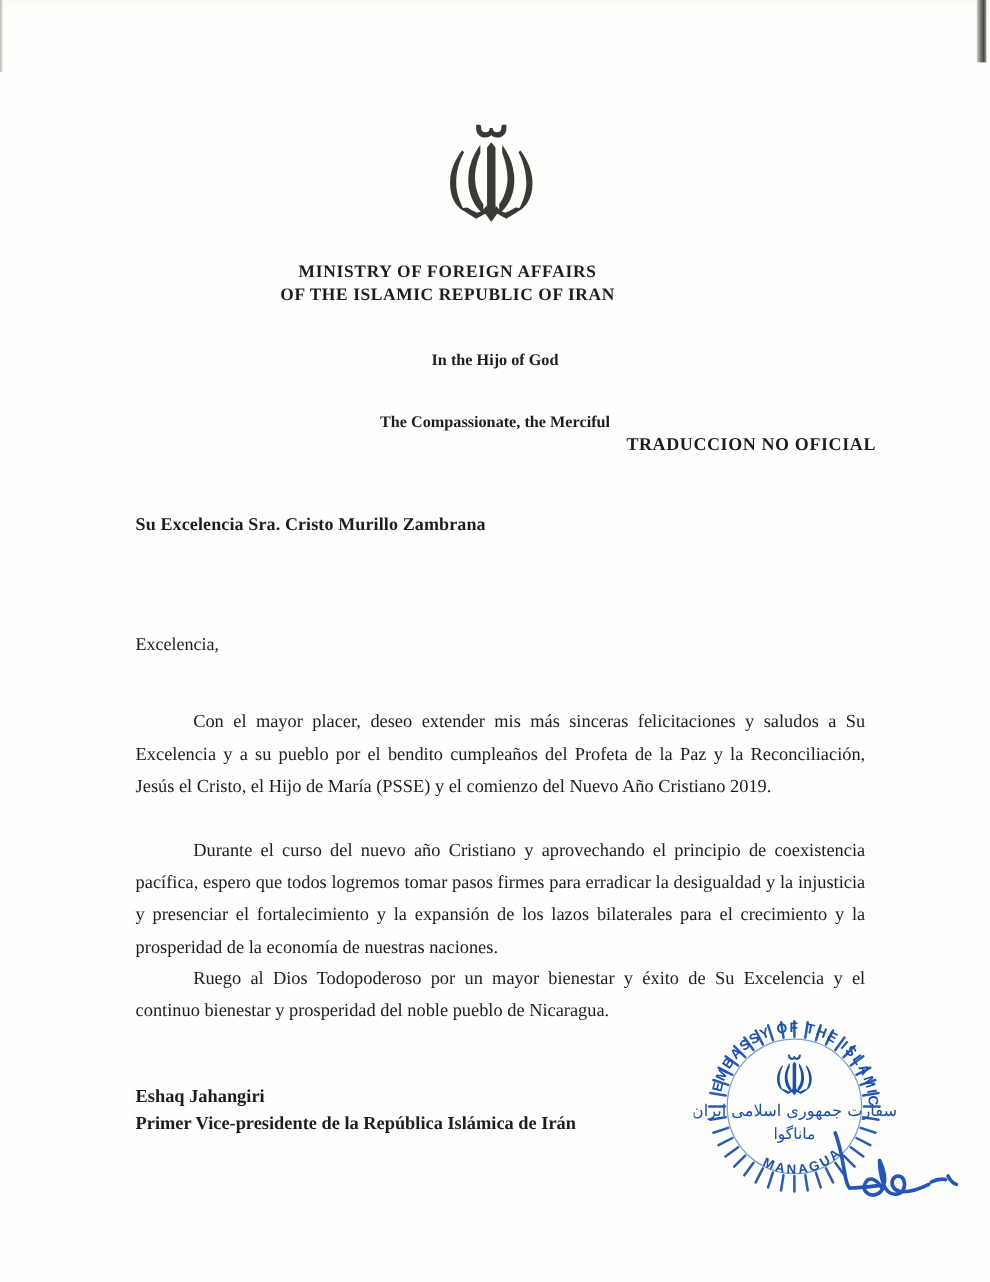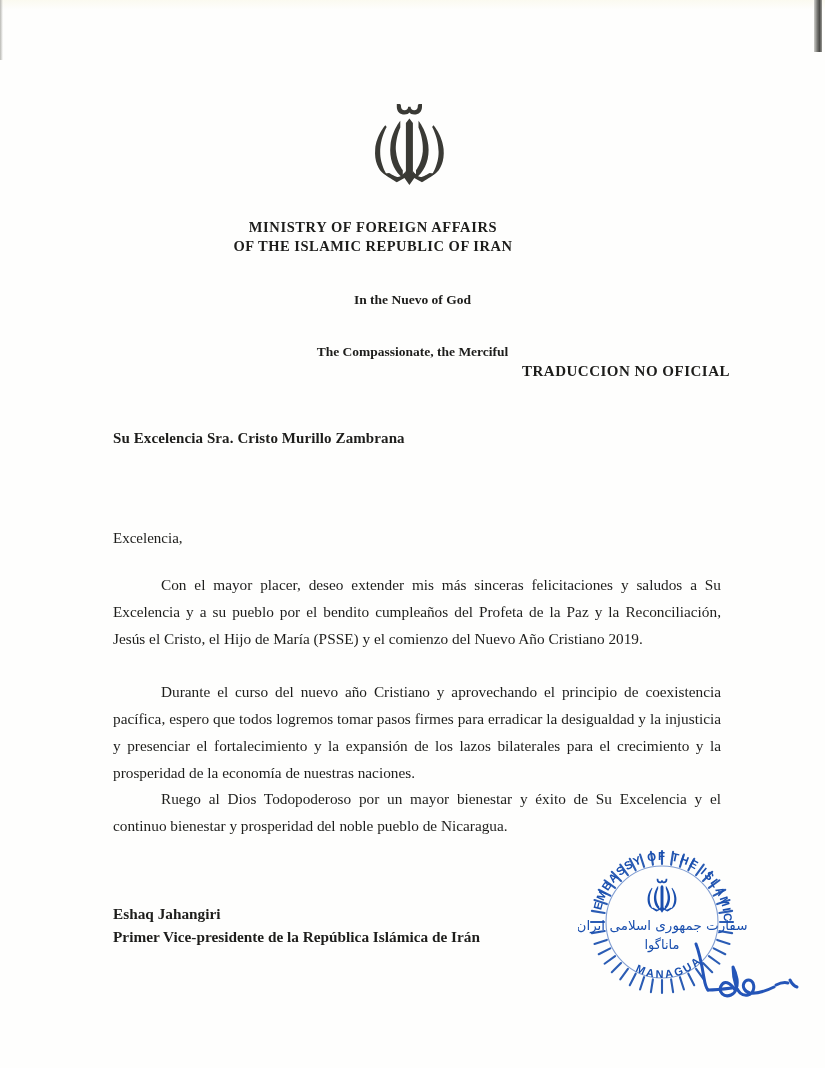--- a/index.html
+++ b/index.html
@@ -103,20 +103,21 @@
 
   
   .body-text {
     position: absolute;
     left: 113px;
     width: 608px;
     font-size: 15.3px;
     line-height: 27px;
     text-align: justify;
     text-indent: 48px;
+    margin-top: 17px;
   }
   .body-text.p1 { top: 571px; }
   .body-text.p2 { top: 678px; }
   .body-text.p3 { top: 785px; }
 
   
   .signature-block {
     position: absolute;
     left: 113px; top: 902px;
     font-weight: bold;
@@ -169,21 +170,21 @@
         <path d="M50.9 70.0 L50.9 76.2 L60.0 81.2 C60.0 81.2 68.6 76.2 70.8 74.2 C71.7 73.4 72.2 72.6 72.2 72.6 L67.5 72.0 C67.5 72.0 62.8 75.0 59.6 76.0 C56.4 77.0 50.9 70.0 50.9 70.0 Z"></path>
       </g>
     </svg>
   </div>
 
   <div class="ministry">
     <div class="l1">MINISTRY OF FOREIGN AFFAIRS</div>
     <div class="l2">OF THE ISLAMIC REPUBLIC OF IRAN</div>
   </div>
 
-  <div class="invocation line1">In the Nuevo of God</div>
+  <div class="invocation line1">In the Hijo of God</div>
   <div class="invocation line2">The Compassionate, the Merciful</div>
 
   <div class="traduccion">TRADUCCION NO OFICIAL</div>
 
   <div class="addressee l1">Su Excelencia Sra. Cristo Murillo Zambrana</div>
 
   <div class="salutation">Excelencia,</div>
 
   <div class="body-text p1">Con el mayor placer, deseo extender mis más sinceras felicitaciones y saludos a Su Excelencia y a su pueblo por el bendito cumpleaños del Profeta de la Paz y la Reconciliación, Jesús el Cristo, el Hijo de María (PSSE) y el comienzo del Nuevo Año Cristiano 2019.</div>
   <div class="body-text p2">Durante el curso del nuevo año Cristiano y aprovechando el principio de coexistencia pacífica, espero que todos logremos tomar pasos firmes para erradicar la desigualdad y la injusticia y presenciar el fortalecimiento y la expansión de los lazos bilaterales para el crecimiento y la prosperidad de la economía de nuestras naciones.</div>

